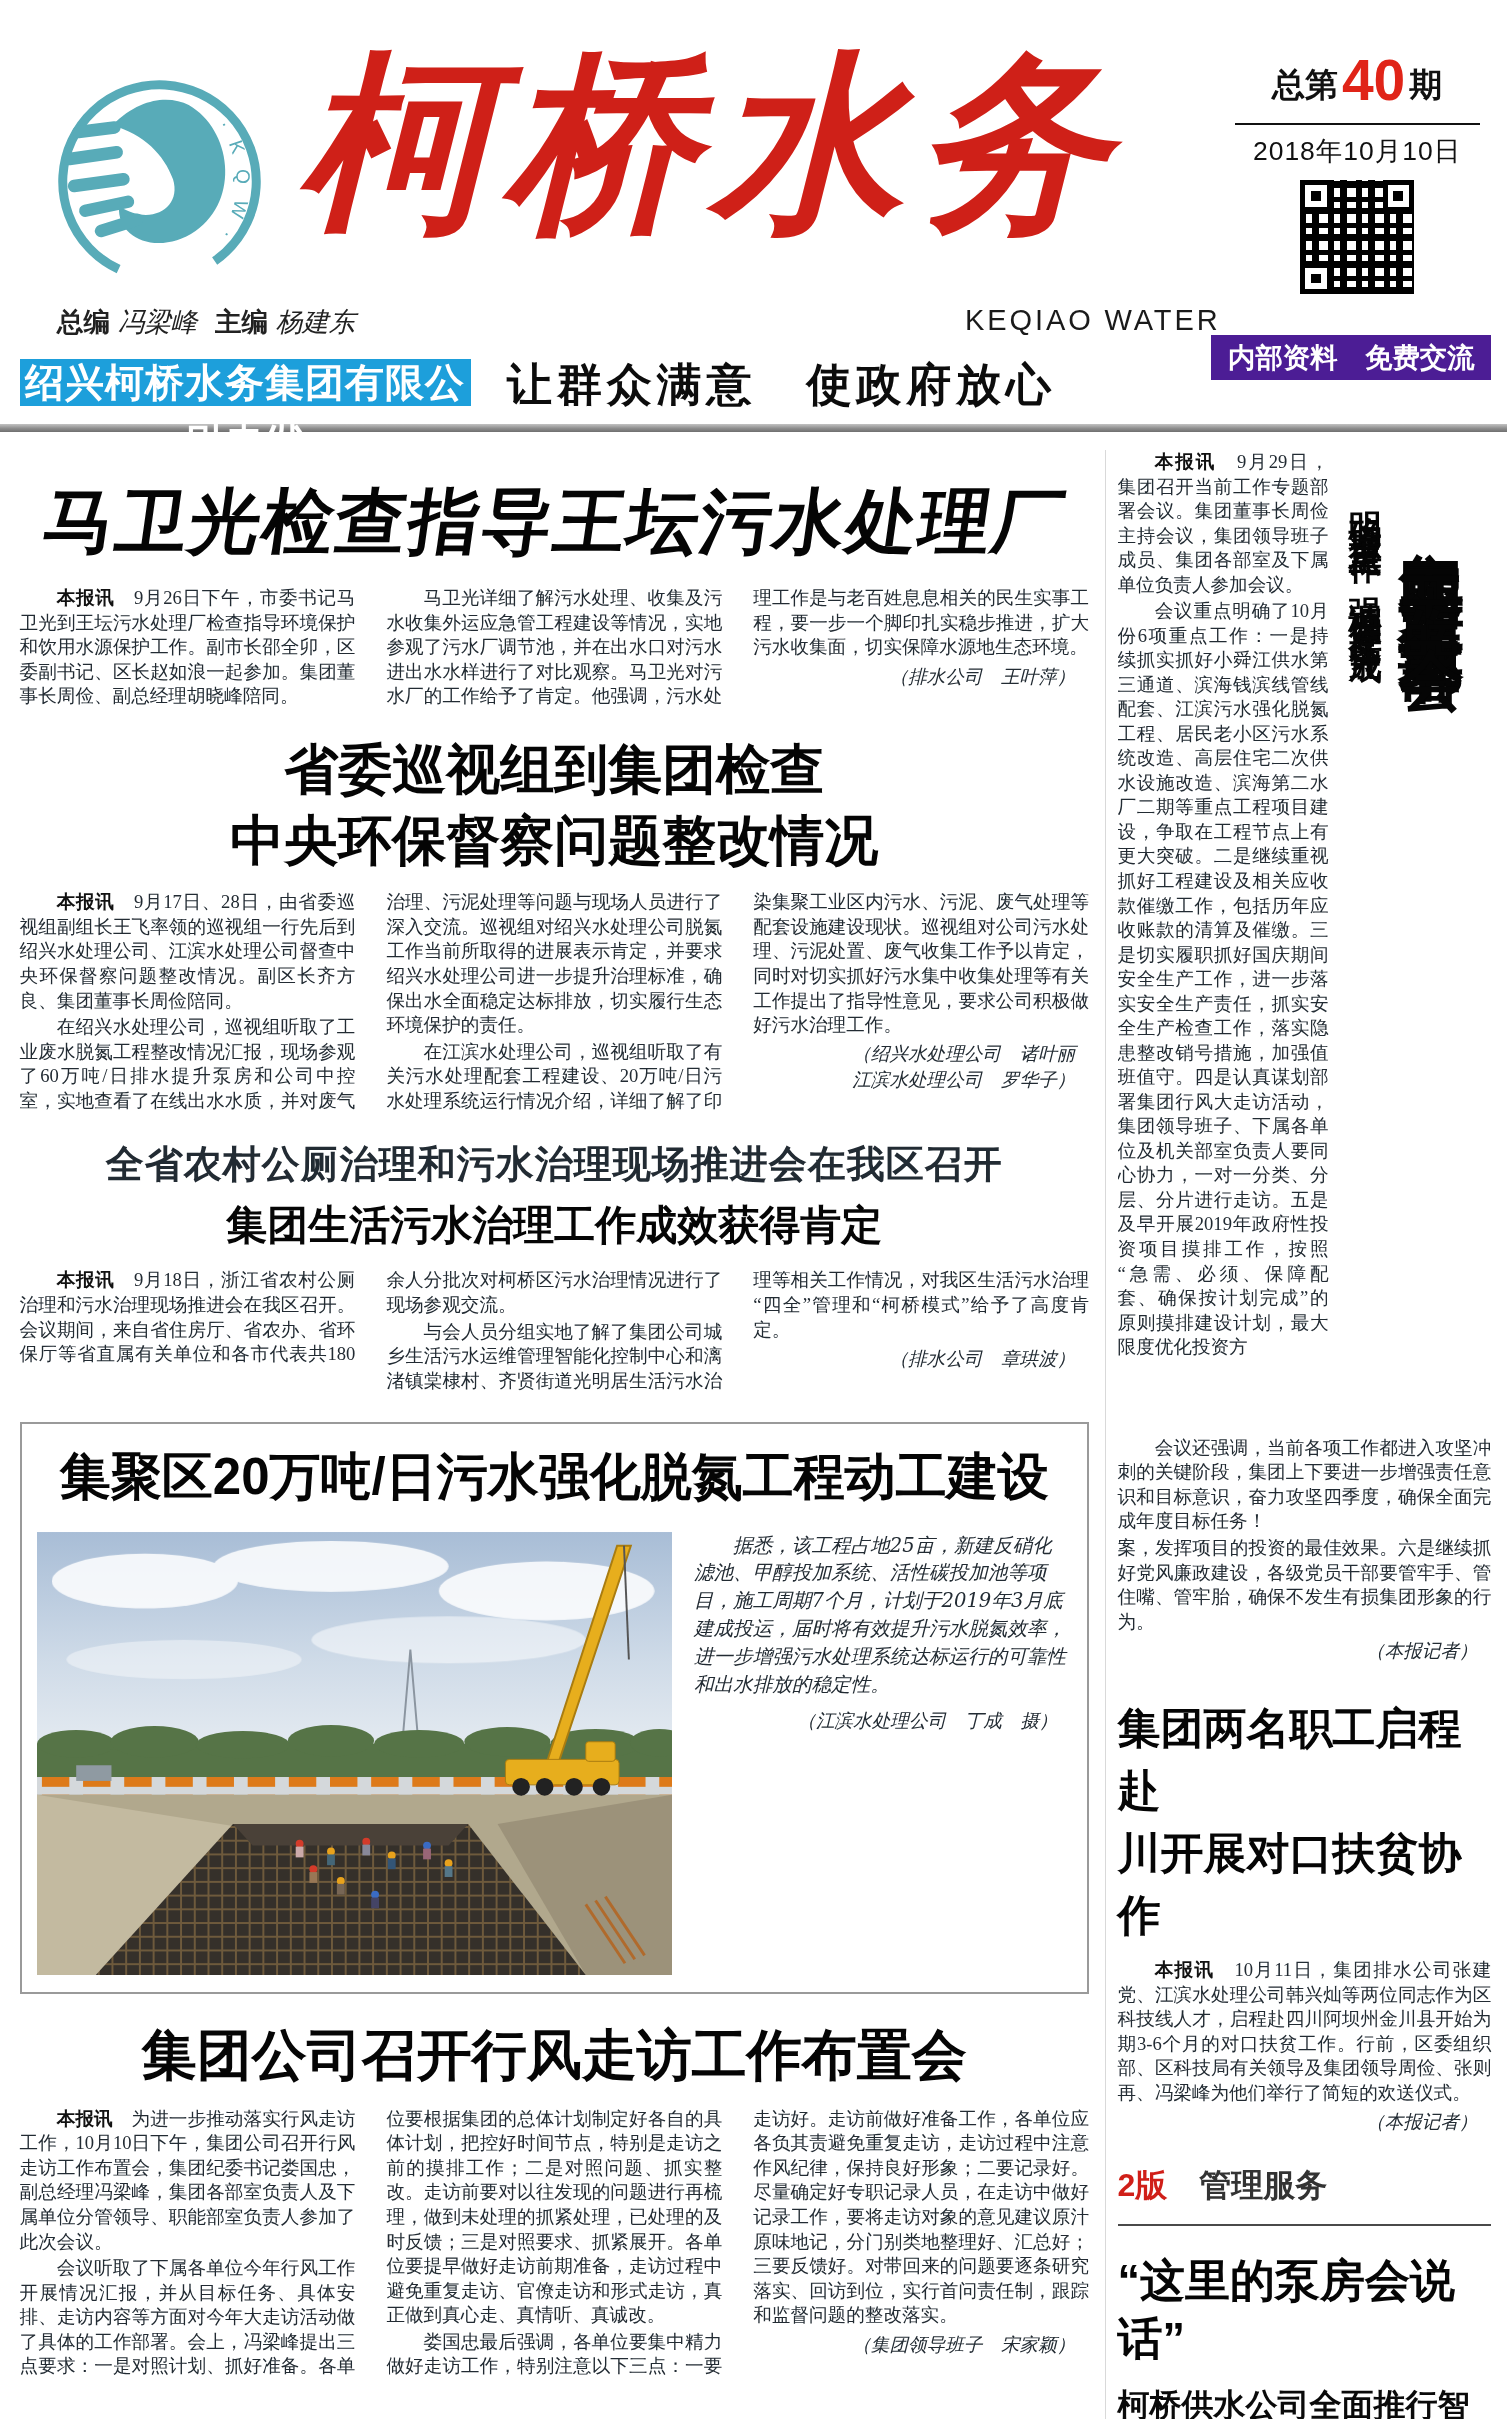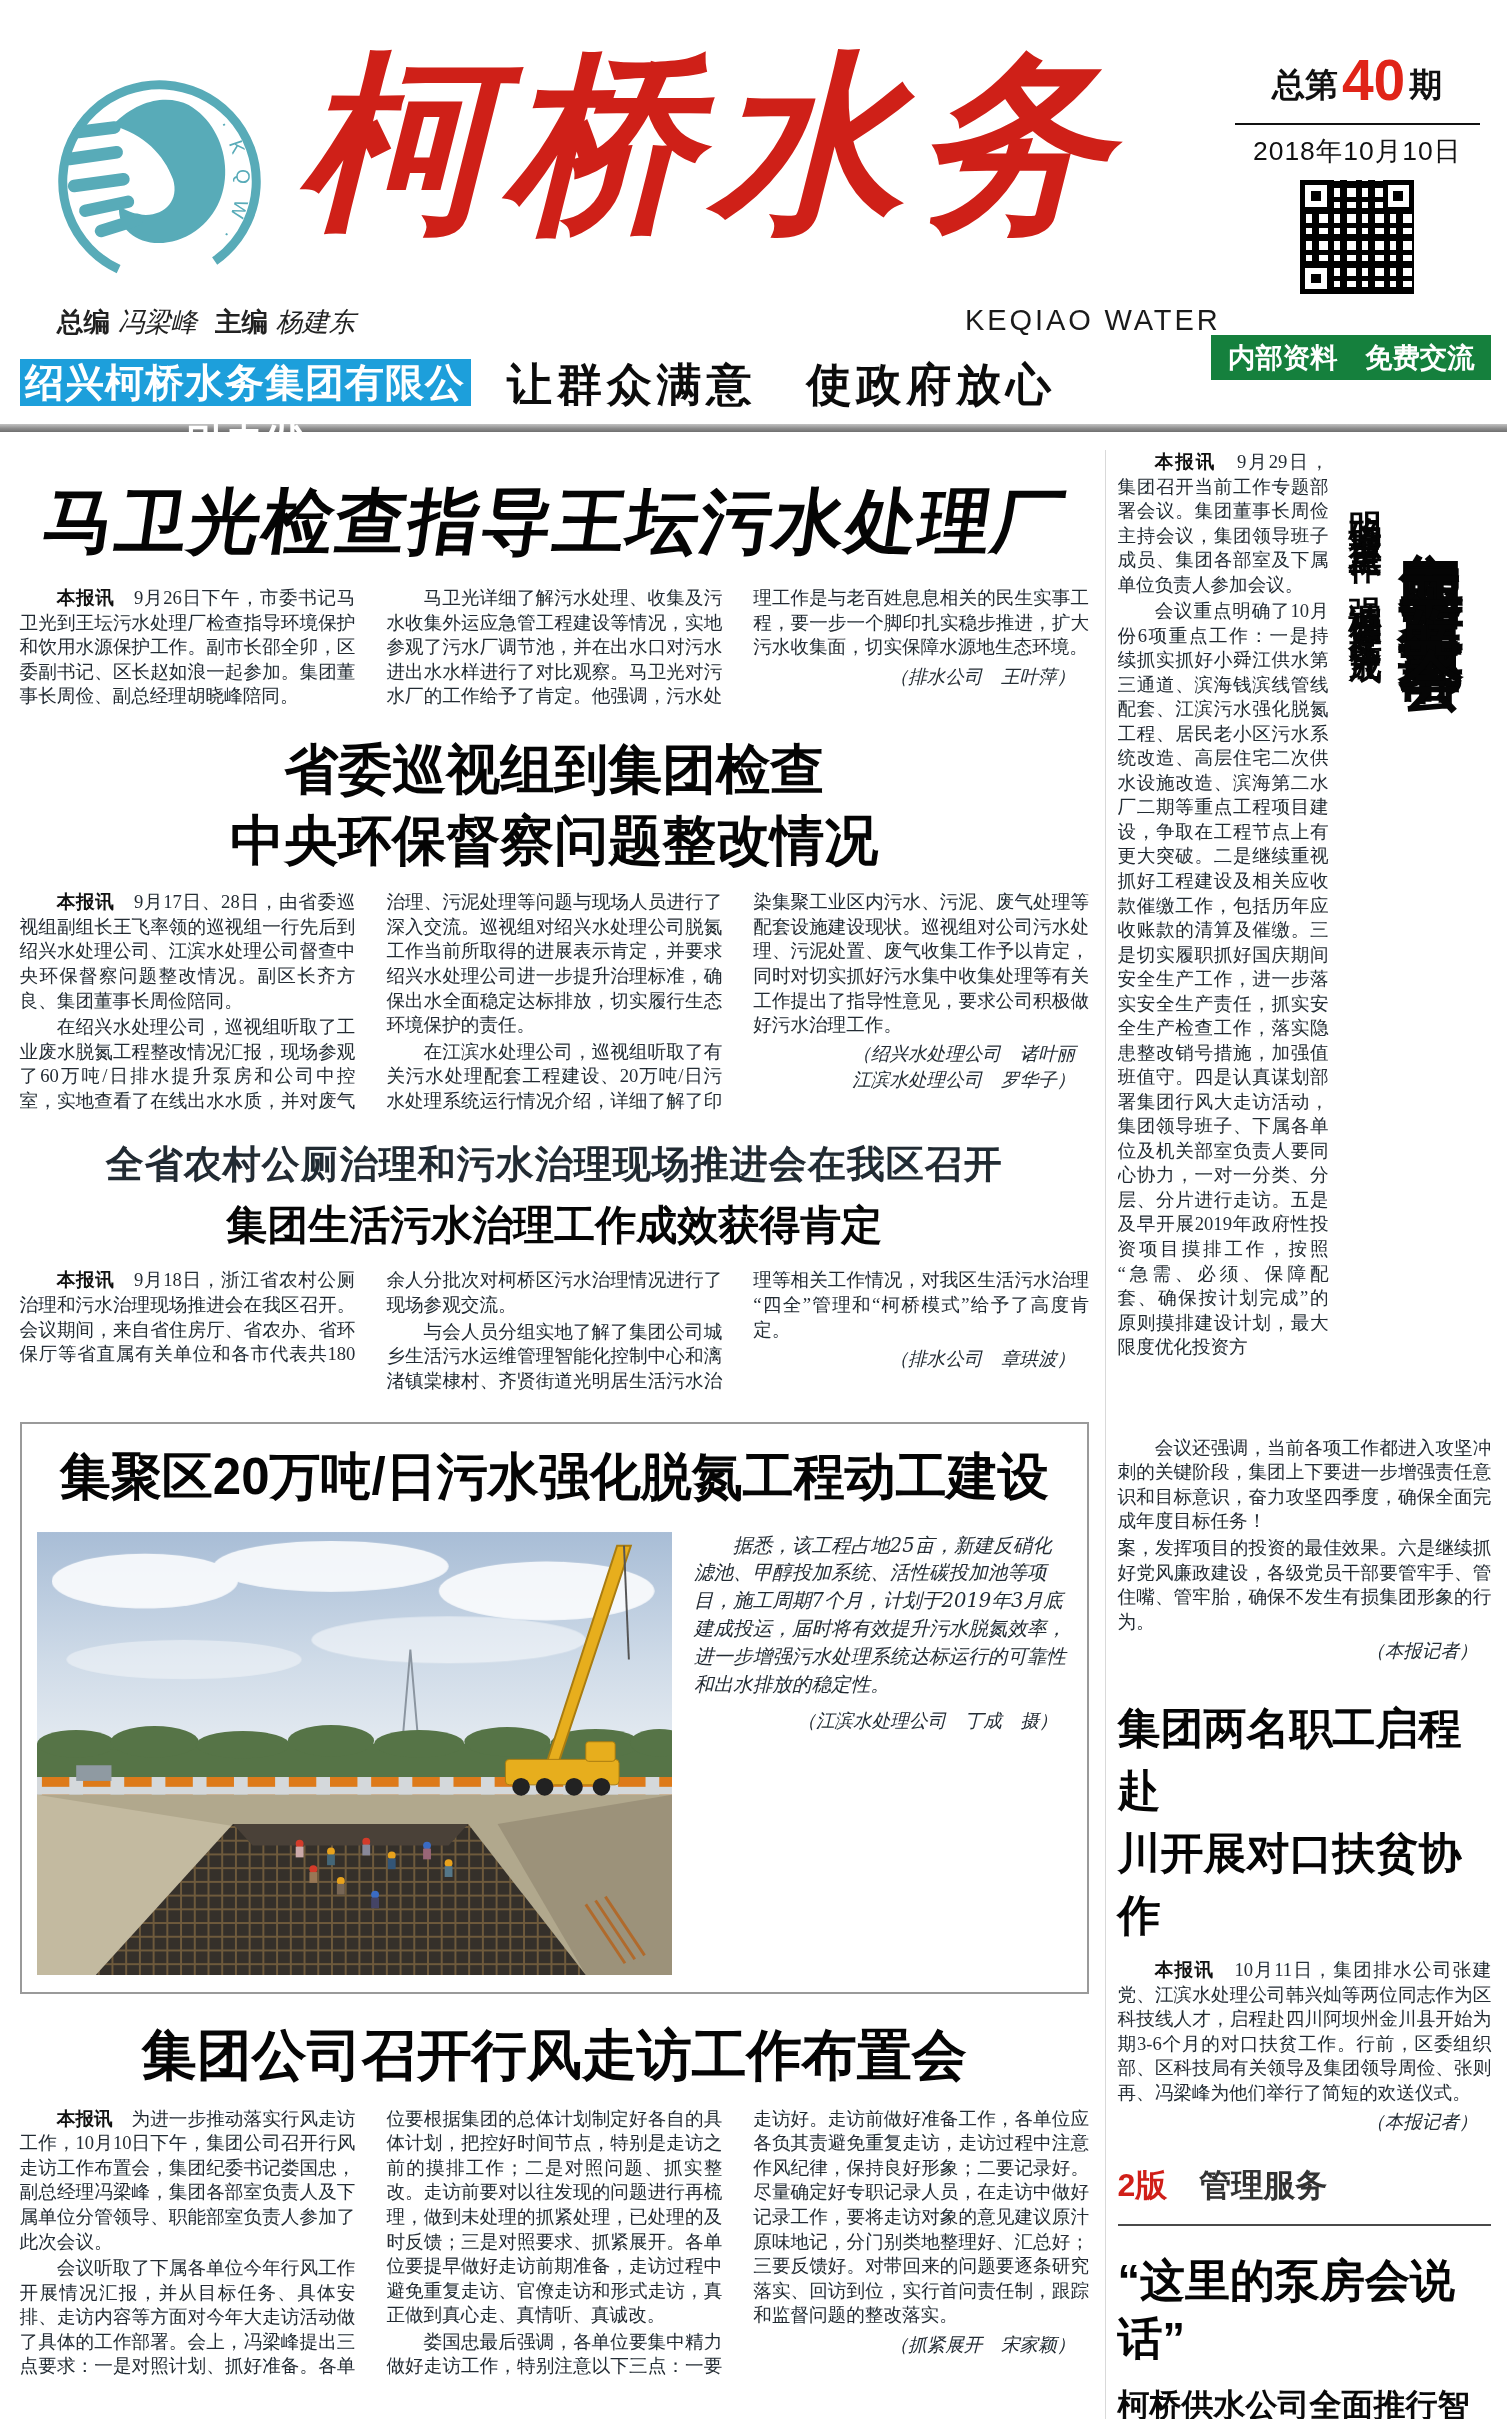--- a/index.html
+++ b/index.html
@@ -41,21 +41,21 @@
     background:#1d9fdb; color:#fff; font-family:"Liberation Sans", sans-serif;
     font-weight:bold; font-size:39px; line-height:47px; text-align:center; letter-spacing:1px;
   }
   .slogan {
     position:absolute; left:507px; top:2px; width:470px; text-align:center;
     font-family:"Liberation Sans", sans-serif; font-weight:900; font-size:45px; color:#0c0c0c;
     letter-spacing:4.9px; white-space:nowrap;
   }
   .internal-badge {
     position:absolute; right:15.7px; top:-17.6px; width:280px; height:45px;
-    background:#15803d; color:#fff; font-family:"Liberation Sans", sans-serif;
+    background:#4c1d95; color:#fff; font-family:"Liberation Sans", sans-serif;
     font-weight:bold; font-size:27.4px; line-height:45px; text-align:center;
   }
   .thick-rule { height:8.8px; margin:9.8px 0 0; background:linear-gradient(#c3c3c3,#8d8d8d 55%,#6f6f6f); }
 
   
   .content { display:flex; padding:17.6px 15.7px 0 19.6px; }
   .col-main { width:1070px; padding-right:15.7px; border-right:1px solid #d9d9d9; }
   .col-rail { width:374px; padding-left:11.8px; }
 
   h1,h2,h3 { margin:0; font-family:"Liberation Sans", sans-serif; color:#050505; }
@@ -287,21 +287,21 @@
           </div>
         </div>
       </div>
 
       <div class="art">
         <h2 class="headline-l" style="font-size:55px;">集团公司召开行风走访工作布置会</h2>
         <div class="body3">
           <p class="p"><b class="lead">本报讯</b><span>　为进一步推动落实行风走访工作，10月10日下午，集团公司召开行风走访工作布置会，集团纪委书记娄国忠，副总经理冯梁峰，集团各部室负责人及下属单位分管领导、职能部室负责人参加了此次会议。</span></p>
           <p class="p">会议听取了下属各单位今年行风工作开展情况汇报，并从目标任务、具体安排、走访内容等方面对今年大走访活动做了具体的工作部署。会上，冯梁峰提出三点要求：一是对照计划、抓好准备。各单位要根据集团的总体计划制定好各自的具体计划，把控好时间节点，特别是走访之前的摸排工作；二是对照问题、抓实整改。走访前要对以往发现的问题进行再梳理，做到未处理的抓紧处理，已处理的及时反馈；三是对照要求、抓紧展开。各单位要提早做好走访前期准备，走访过程中避免重复走访、官僚走访和形式走访，真正做到真心走、真情听、真诚改。</p>
           <p class="p">娄国忠最后强调，各单位要集中精力做好走访工作，特别注意以下三点：一要走访好。走访前做好准备工作，各单位应各负其责避免重复走访，走访过程中注意作风纪律，保持良好形象；二要记录好。尽量确定好专职记录人员，在走访中做好记录工作，要将走访对象的意见建议原汁原味地记，分门别类地整理好、汇总好；三要反馈好。对带回来的问题要逐条研究落实、回访到位，实行首问责任制，跟踪和监督问题的整改落实。</p>
-          <div class="byline">（抓紧展开　宋家颖）</div>
+          <div class="byline">（集团领导班子　宋家颖）</div>
         </div>
       </div>
 
     </div>
 
     <div class="col-rail">
 
       <div>
         <div class="rail1-top">
           <div class="rail1-body">

